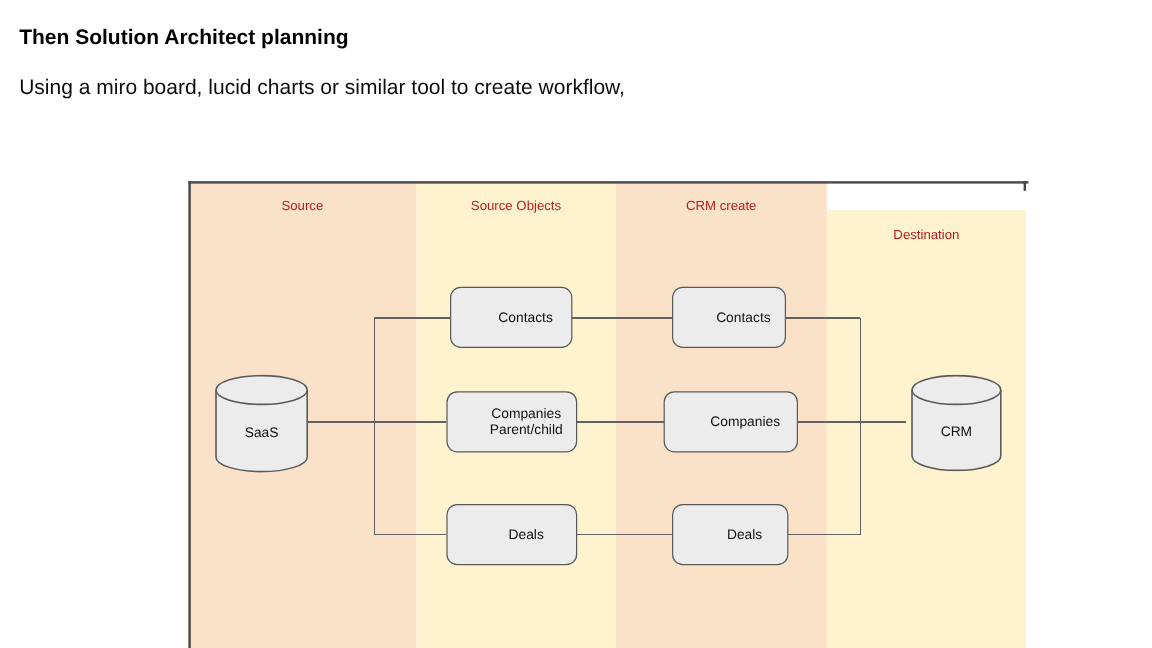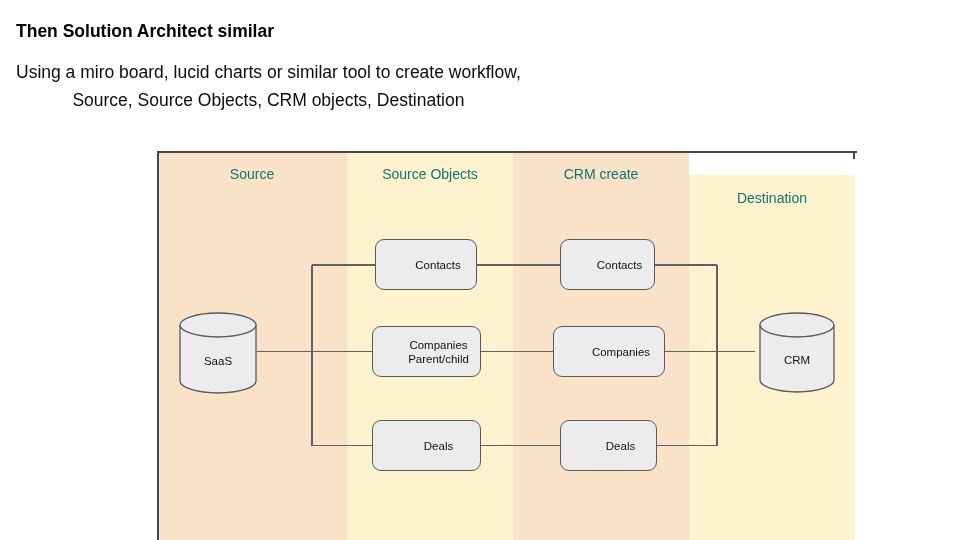--- a/index.html
+++ b/index.html
@@ -49,22 +49,22 @@
   }
   .lane-source       { left: 0;     width: 190px; background: #fae2c9; }
   .lane-source-objects { left: 190px; width: 166px; background: #fef2cf; }
   .lane-crm-objects  { left: 356px; width: 176px; background: #fae2c9; }
   .lane-destination  { left: 532px; width: 166px; background: #fef2cf; margin-top: 24px; }
 
   .lane-header {
     display: block;
     text-align: center;
     padding-top: 15px;
-    font-size: 14px;
-    color: #0f766e;
+    font-size: 11px;
+    color: #b91c1c;
   }
 
   .frame-top   { position: absolute; left: 0; top: 0; width: 700px; height: 2px; background: #474747; }
   .frame-left  { position: absolute; left: 0; top: 0; width: 2px; height: 389px; background: #474747; }
   .frame-right-stub { position: absolute; left: 696px; top: 0; width: 2px; height: 8px; background: #474747; }
 
   
   .connectors {
     position: absolute;
     left: 0; top: 0;
@@ -116,25 +116,24 @@
     text-align: center;
     font-size: 11.5px;
     color: #111111;
   }
 </style>
 </head>
 <body>
 
 <div class="slide">
 
-  <div class="slide-title">Then Solution Architect similar</div>
+  <div class="slide-title">Then Solution Architect planning</div>
 
   <div class="slide-body">
     <span>Using a miro board, lucid charts or similar tool to create workflow,</span>
-    <span>Source, Source Objects, CRM objects, Destination</span>
   </div>
 
   <div class="diagram">
 
     <div class="lane lane-source">
       <span class="lane-header">Source</span>
     </div>
     <div class="lane lane-source-objects">
       <span class="lane-header">Source Objects</span>
     </div>

